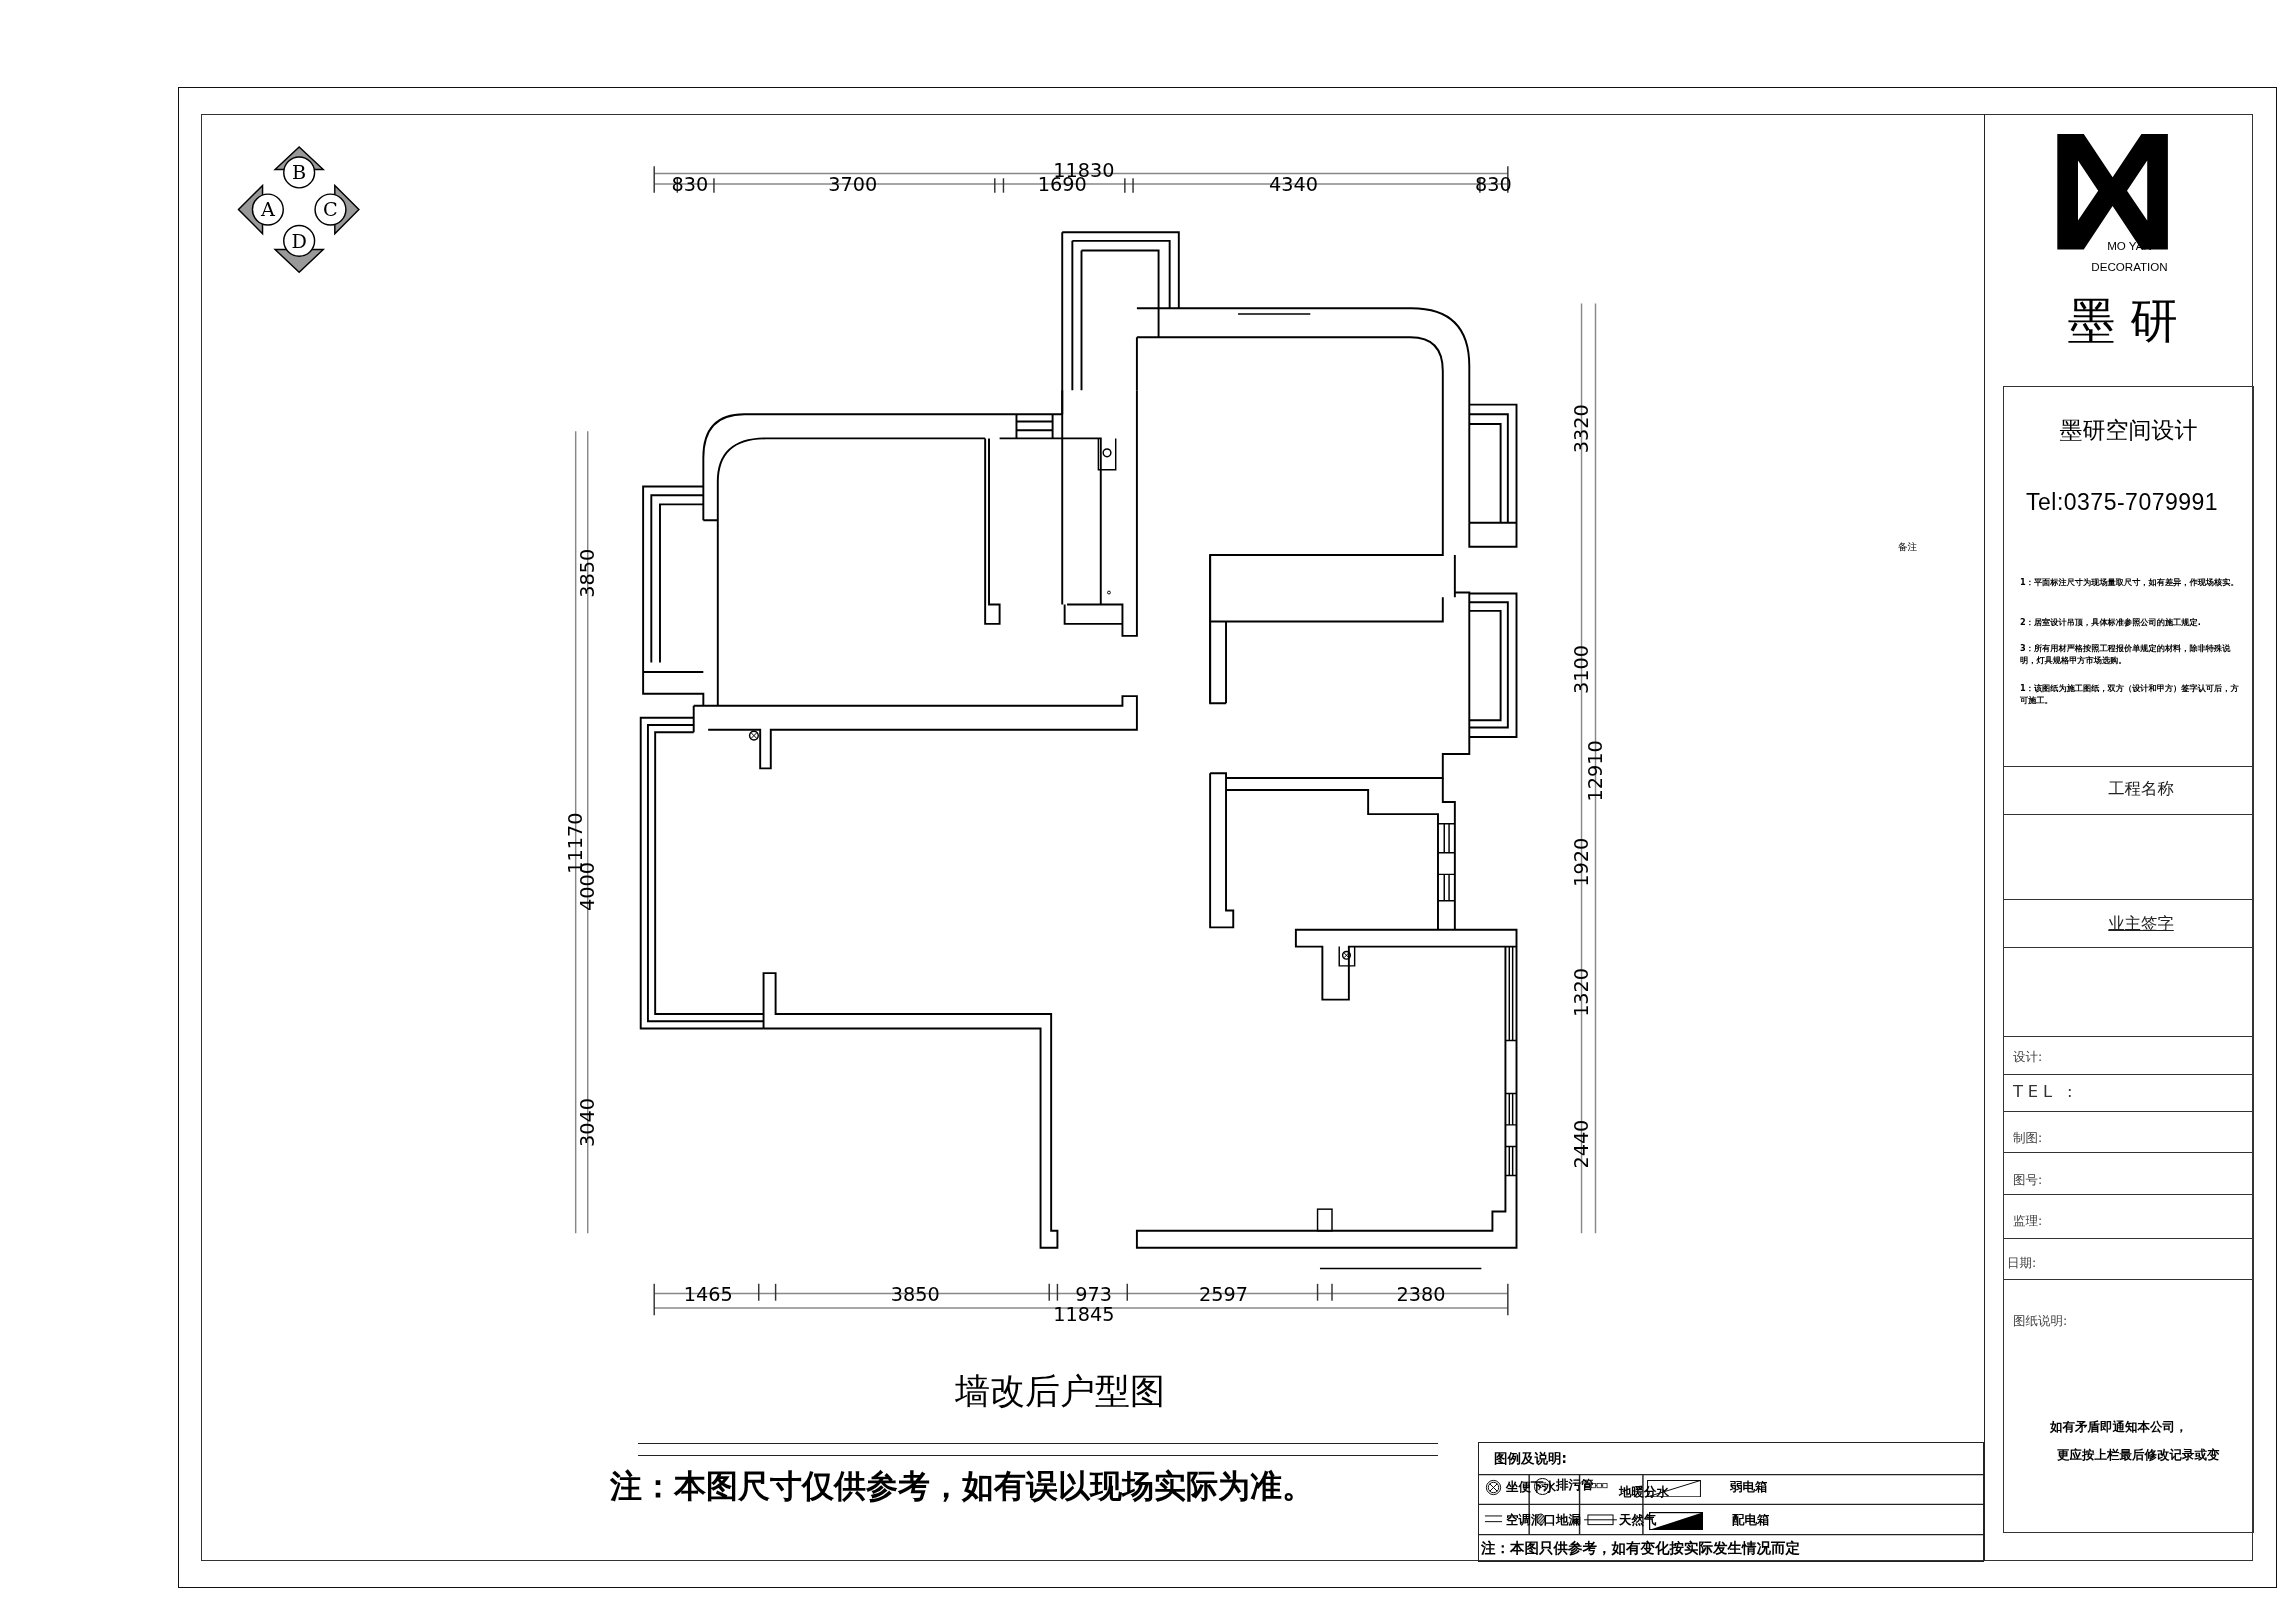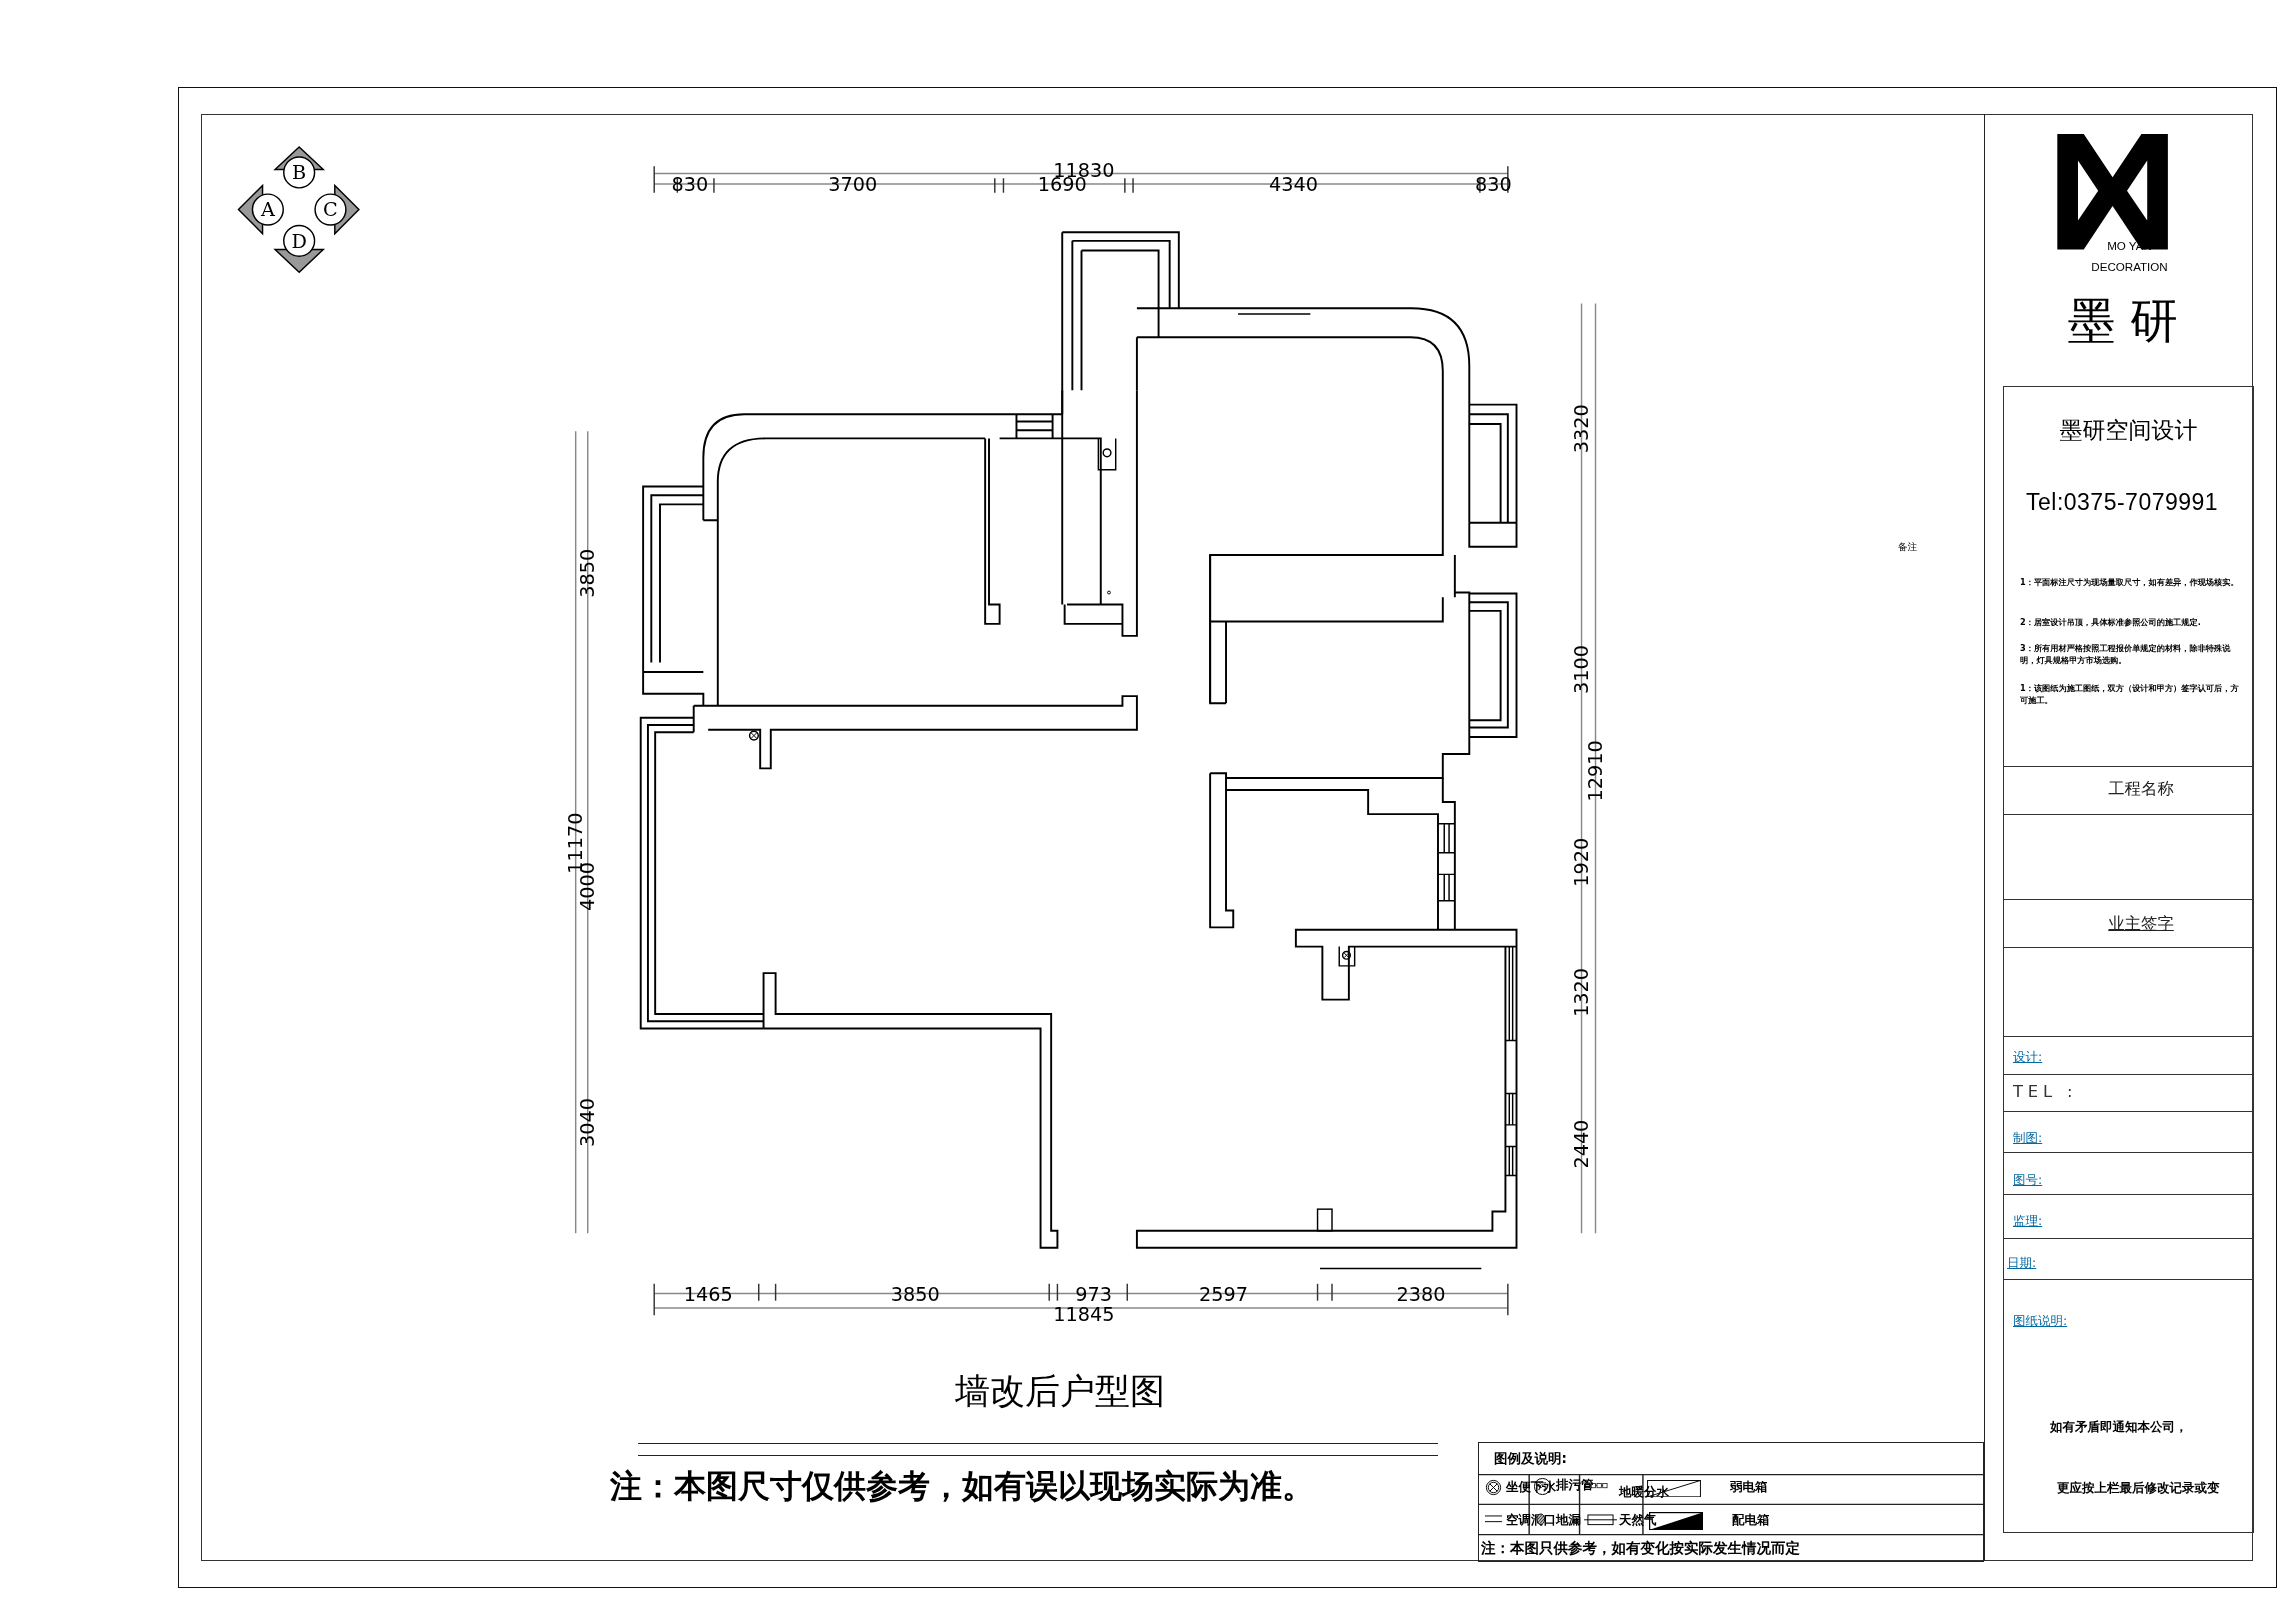--- a/index.html
+++ b/index.html
@@ -17,21 +17,21 @@
   .logo-en1 { left: 2038px; top: 239px; width: 183px; text-align: center; font-size: 11.6px; font-family: "Liberation Sans", sans-serif; }
   .logo-en2 { left: 2038px; top: 260px; width: 183px; text-align: center; font-size: 11.6px; font-family: "Liberation Sans", sans-serif; }
   .logo-cn { left: 2024px; top: 289px; width: 212px; text-align: center; font-size: 48px; letter-spacing: 14.5px; }
   .tb-box { left: 2003px; top: 386px; width: 251px; height: 1147px; border: 1.4px solid #333; box-sizing: border-box; }
   .tb-company { left: 2003px; top: 415px; width: 251px; text-align: center; font-size: 23px; }
   .tb-tel { left: 2026px; top: 489px; font-size: 23px; font-family: "Liberation Sans", sans-serif; letter-spacing: 0.5px; }
   .tb-remark-label { left: 1898px; top: 541px; font-size: 9.6px; font-family: Liberation Serif, serif; }
   .tb-note { left: 2020px; font-size: 8.2px; font-weight: bold; width: 222px; line-height: 11.6px; }
   .tb-row-line { left: 2003px; width: 251px; height: 1px; background: #333; }
   .tb-cell-center { left: 2003px; width: 276px; text-align: center; font-size: 16.4px; color: #222; }
-  .tb-field { left: 2013px; font-size: 12.5px; color: #0369a1; text-decoration: underline; }
+  .tb-field { left: 2013px; font-size: 12.5px; color: #404040; }
   .tb-tel-field { left: 2013px; font-size: 16.4px; letter-spacing: 4.8px; color: #333; }
   .tb-bold-note { font-size: 12.5px; font-weight: bold; white-space: nowrap; }
   
   .legend { left: 1478px; top: 1442px; width: 506px; height: 120px; border: 1.4px solid #222; box-sizing: border-box; }
   .legend-title { left: 1494px; top: 1450px; font-size: 13.5px; font-weight: bold; }
   .legend-label { font-size: 12.5px; font-weight: bold; white-space: nowrap; }
   .legend-footer { left: 1481px; top: 1539px; font-size: 14.5px; font-weight: bold; white-space: nowrap; }
 </style>
 </head>
 <body>
@@ -197,21 +197,21 @@
 <div class="abs tb-field" style="top:1130px;">制图:</div>
 <div class="abs tb-row-line" style="top:1152px;"></div>
 <div class="abs tb-field" style="top:1172px;">图号:</div>
 <div class="abs tb-row-line" style="top:1194px;"></div>
 <div class="abs tb-field" style="top:1213px;">监理:</div>
 <div class="abs tb-row-line" style="top:1238px;"></div>
 <div class="abs tb-field" style="top:1255px; left:2007px;">日期:</div>
 <div class="abs tb-row-line" style="top:1279px;"></div>
 <div class="abs tb-field" style="top:1313px;">图纸说明:</div>
 <div class="abs tb-bold-note" style="left:2050px; top:1419px;">如有矛盾即通知本公司，</div>
-<div class="abs tb-bold-note" style="left:2057px; top:1447px;margin-top:33px;">更应按上栏最后修改记录或变</div>
+<div class="abs tb-bold-note" style="left:2057px; top:1447px;">更应按上栏最后修改记录或变</div>
 
 <div class="abs legend"></div>
 <div class="abs legend-title">图例及说明:</div>
 <svg class="abs" style="left:1478px; top:1442px; width:506px; height:120px;" viewBox="0 0 1051 250" xmlns="http://www.w3.org/2000/svg">
   <g stroke="#222" stroke-width="3" fill="none">
     <line x1="0" y1="68" x2="1051" y2="68"></line>
     <line x1="0" y1="130" x2="1051" y2="130"></line>
     <line x1="0" y1="193" x2="1051" y2="193"></line>
     <line x1="105" y1="68" x2="105" y2="193"></line>
     <line x1="210" y1="68" x2="210" y2="193"></line>

